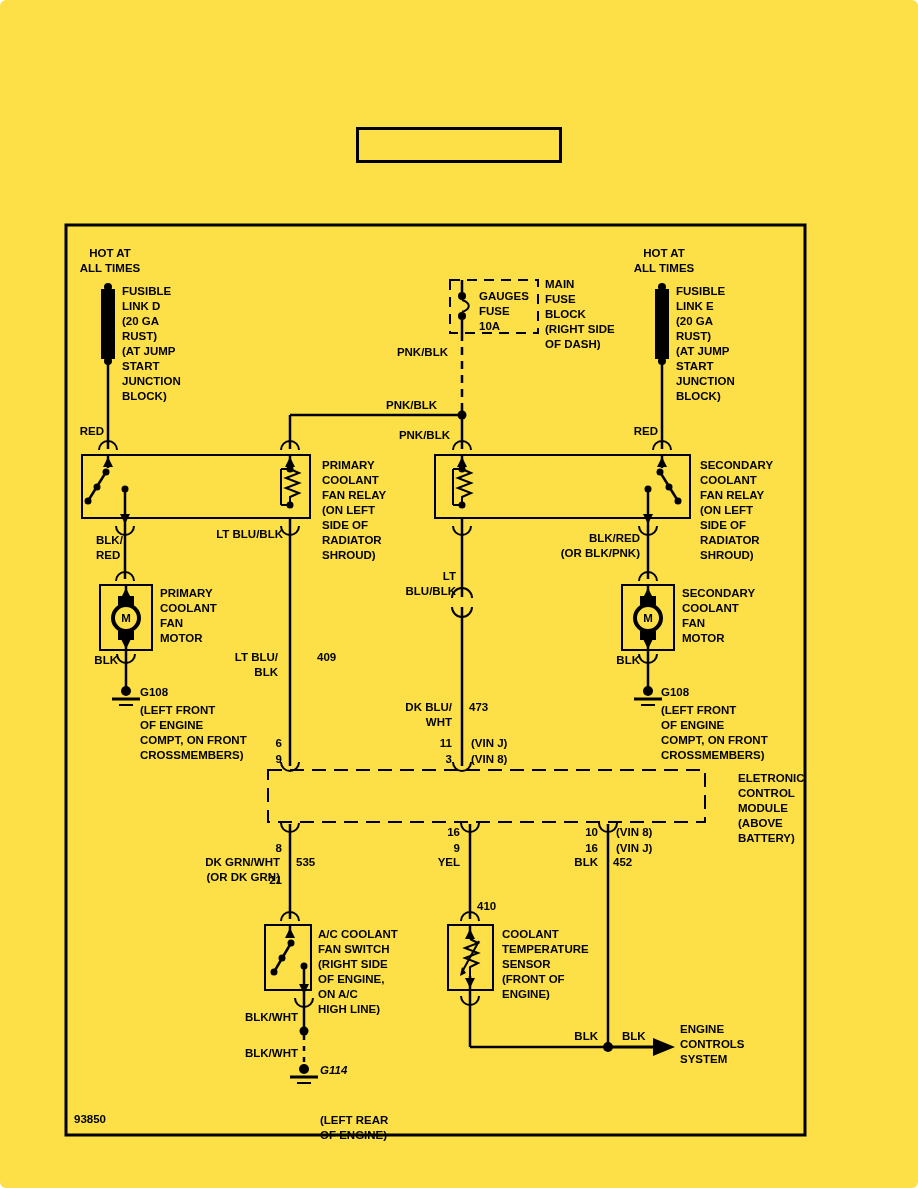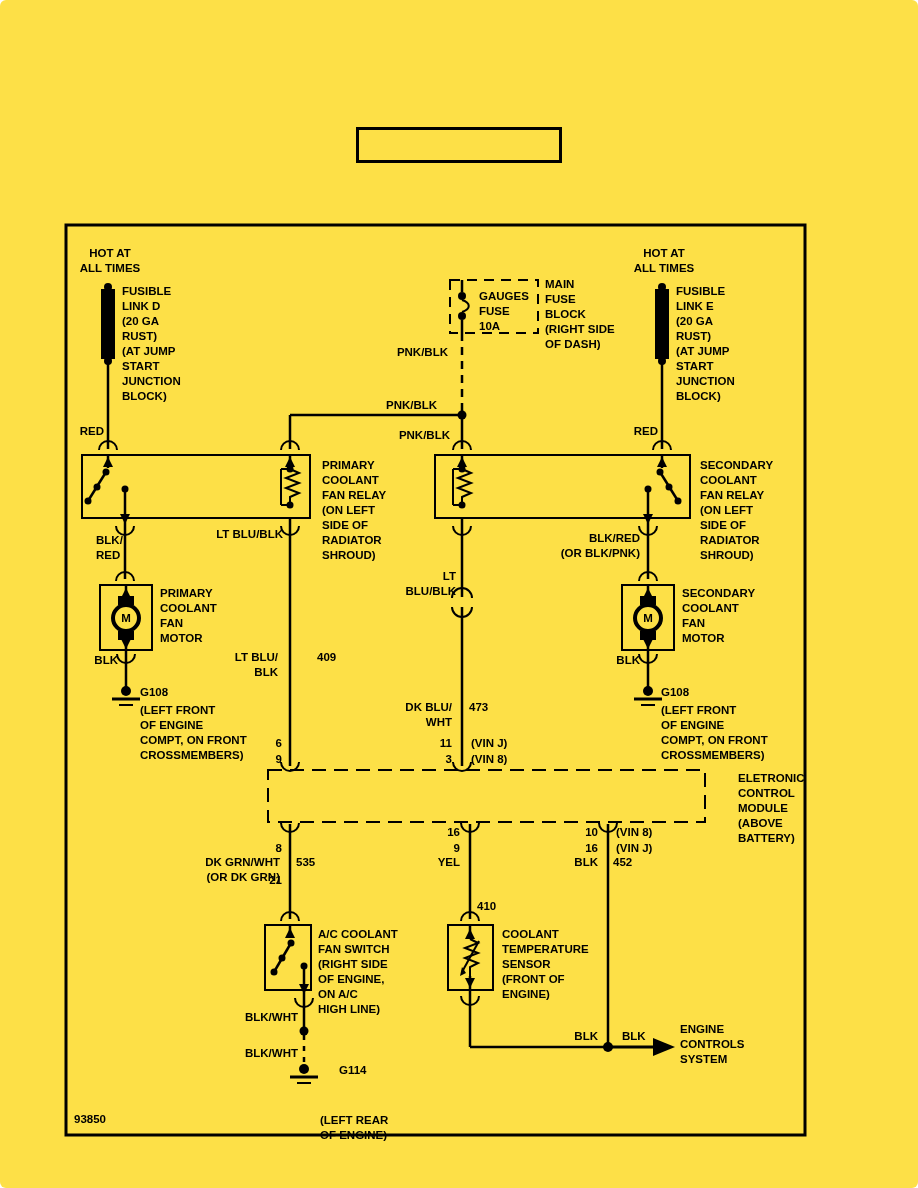--- a/index.html
+++ b/index.html
@@ -344,21 +344,21 @@
   <div class="lbl" style="left:613px;top:855px;">452</div>
 
   <div class="lbl" style="left:318px;top:927px;">A/C COOLANT
 FAN SWITCH
 (RIGHT SIDE
 OF ENGINE,
 ON A/C
 HIGH LINE)</div>
   <div class="lbl r" style="left:238px;top:1010px;width:60px;">BLK/WHT</div>
   <div class="lbl r" style="left:238px;top:1046px;width:60px;">BLK/WHT</div>
-  <div class="lbl" style="left:339px;top:1063px;">G114</div>
+  <div class="lbl" style="left:320px;top:1063px;font-style:italic;">G114</div>
   <div class="lbl" style="left:320px;top:1081px;margin-top:32px;">(LEFT REAR
 OF ENGINE)</div>
 
   <div class="lbl" style="left:502px;top:927px;">COOLANT
 TEMPERATURE
 SENSOR
 (FRONT OF
 ENGINE)</div>
 
   <div class="lbl r" style="left:560px;top:1029px;width:38px;">BLK</div>

